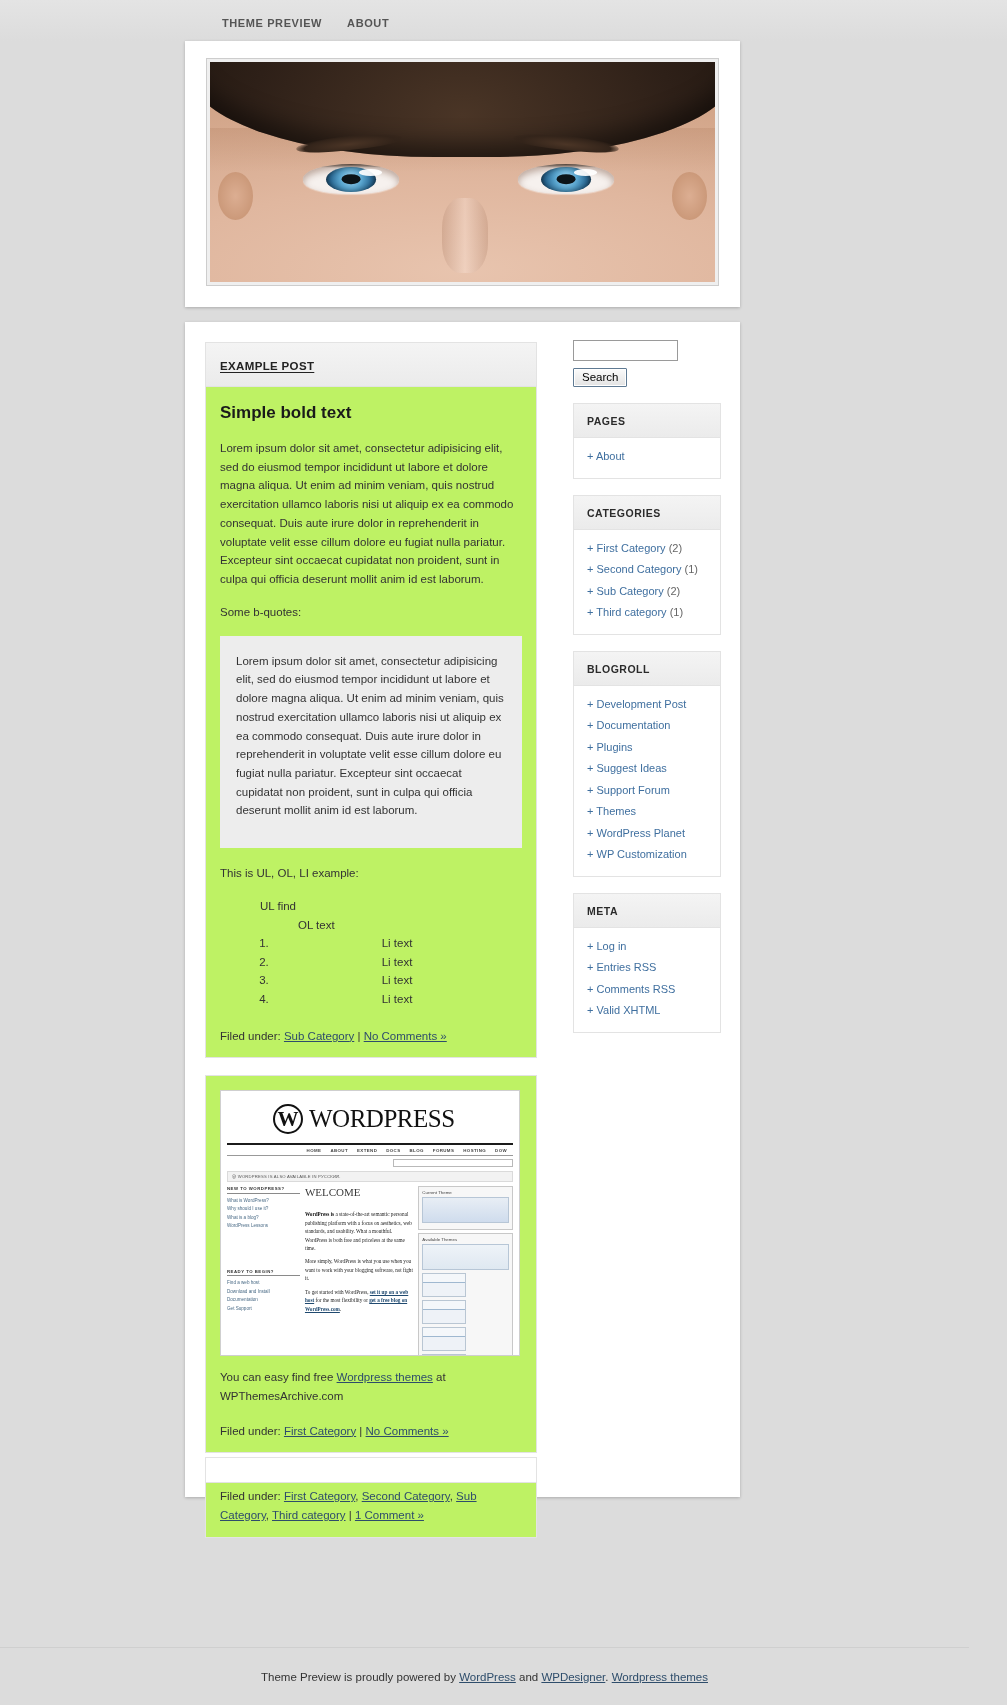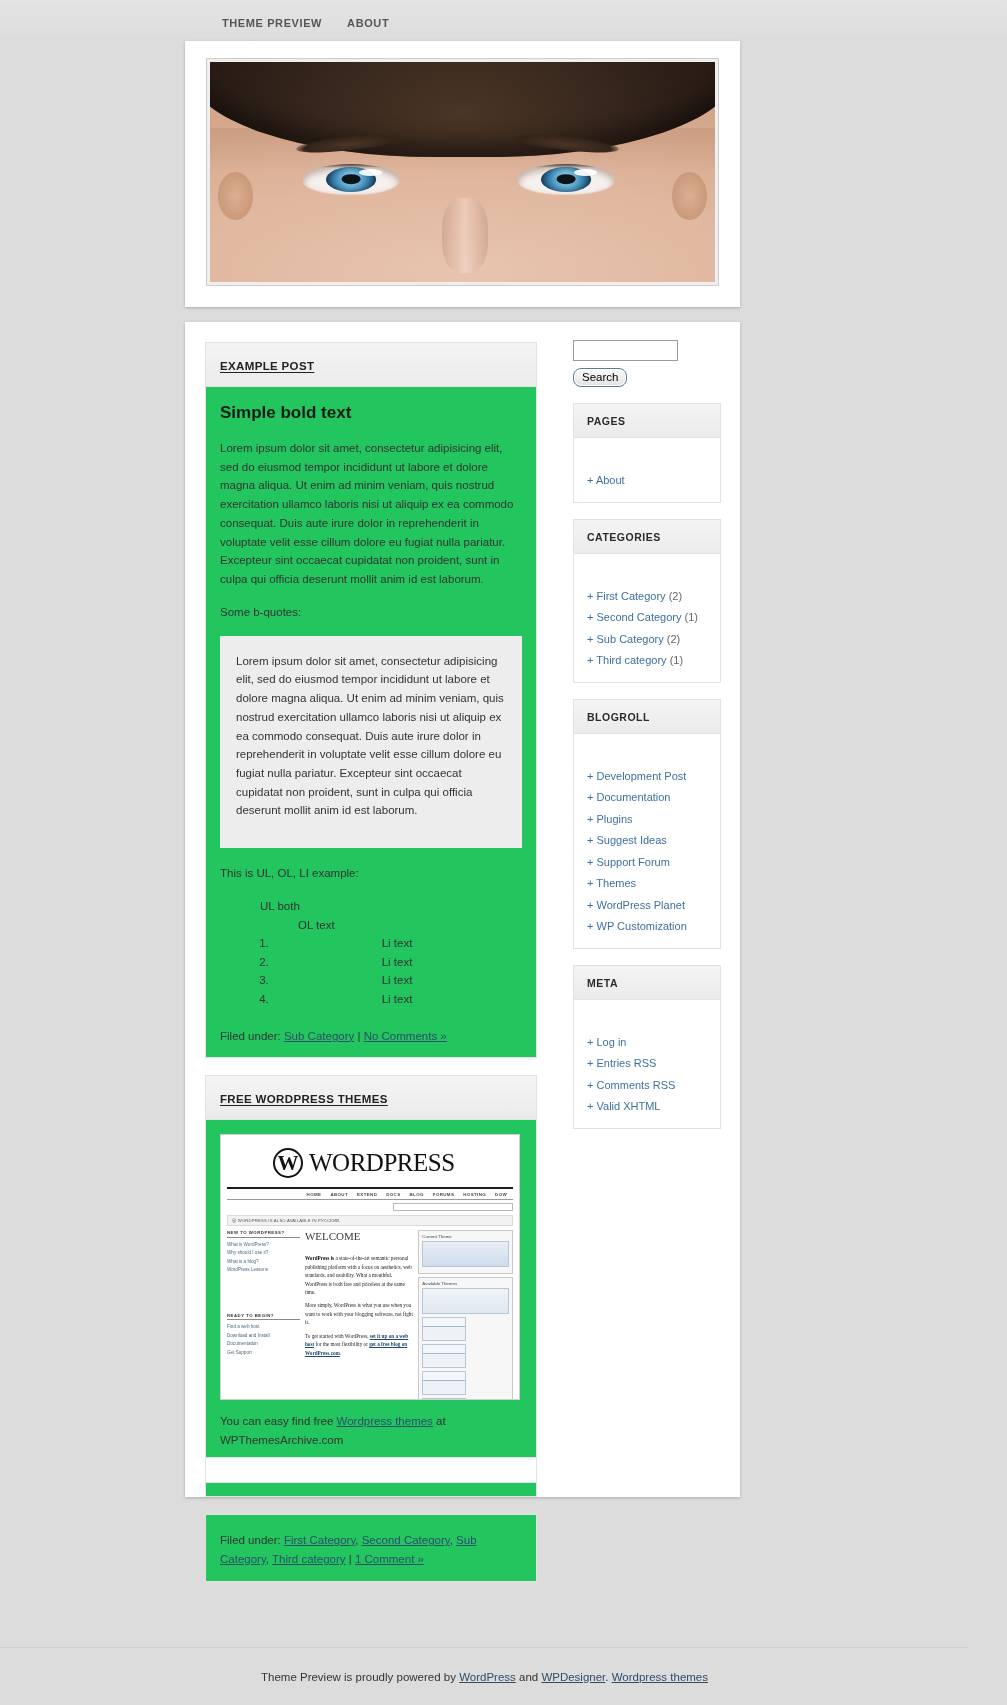--- a/index.html
+++ b/index.html
@@ -126,21 +126,21 @@
   .content {
     position: absolute; left: 20px; top: 20px;
     width: 332px;
   }
   .sidebar {
     position: absolute; left: 388px; top: 18px;
     width: 148px;
   }
 
   
-  .post { margin-bottom: 17px; border: 1px solid #e3e3e3; background:#22c55e; }
+  .post { margin-bottom: 17px; border: 1px solid #e3e3e3; background:#bef264; }
   .post-head {
     background: linear-gradient(to bottom,#f4f4f4,#ebebeb);
     border-bottom: 1px solid #e3e3e3;
     padding: 13px 14px 12px 14px;
   }
   .post-title {
     font-size: 11.5px; font-weight: bold; letter-spacing: .35px;
     text-transform: uppercase; color: #222;
     text-decoration: underline; text-underline-offset: 2px;
     display:inline-block;
@@ -238,36 +238,36 @@
     border: 1px solid #9a9a9a; background:#fff;
     display:block;
     font-family:"Liberation Sans",sans-serif; font-size:11px;
     padding: 0 4px;
   }
   .search-btn {
     margin-top: 7px;
     font-family:"Liberation Sans",sans-serif; font-size: 11.5px;
     padding: 2px 8px 3px 8px; color:#000;
     background: linear-gradient(to bottom,#fbfbfb,#e3e3e3);
-    border: 1px solid #5f7a93; border-radius: 8px;
+    border: 1px solid #5f7a93; border-radius: 1px;
     box-shadow: inset 0 0 0 1px #fff;
     cursor: pointer;
   }
   .widget {
     border: 1px solid #e3e3e3; background:#fff;
     margin-bottom: 16px;
   }
   .widget-head {
     background: linear-gradient(to bottom,#f4f4f4,#ebebeb);
     border-bottom: 1px solid #e3e3e3;
     padding: 11px 13px 10px 13px;
     font-size: 10.5px; font-weight: bold; letter-spacing: .5px;
     text-transform: uppercase; color: #2b2b2b;
   }
-  .widget-body { padding: 8px 13px 10px 13px; margin-top: 24px; }
+  .widget-body { padding: 8px 13px 10px 13px; }
   .widget-body li {
     list-style: none; font-size: 11px; line-height: 21.5px; color: #555;
   }
   .widget-body ul { margin:0; padding:0; }
   .widget-body a { color: #3f6f9f; text-decoration: none; }
   .w-plus { color:#3f6f9f; }
   .w-count { color:#666; }
 
   
   .footer {
@@ -335,44 +335,41 @@
         <div class="post-body">
           <h3>Simple bold text</h3>
           <p>Lorem ipsum dolor sit amet, consectetur adipisicing elit, sed do eiusmod tempor incididunt ut labore et dolore magna aliqua. Ut enim ad minim veniam, quis nostrud exercitation ullamco laboris nisi ut aliquip ex ea commodo consequat. Duis aute irure dolor in reprehenderit in voluptate velit esse cillum dolore eu fugiat nulla pariatur. Excepteur sint occaecat cupidatat non proident, sunt in culpa qui officia deserunt mollit anim id est laborum.</p>
           <p>Some b-quotes:</p>
           <blockquote>
             <p>Lorem ipsum dolor sit amet, consectetur adipisicing elit, sed do eiusmod tempor incididunt ut labore et dolore magna aliqua. Ut enim ad minim veniam, quis nostrud exercitation ullamco laboris nisi ut aliquip ex ea commodo consequat. Duis aute irure dolor in reprehenderit in voluptate velit esse cillum dolore eu fugiat nulla pariatur. Excepteur sint occaecat cupidatat non proident, sunt in culpa qui officia deserunt mollit anim id est laborum.</p>
           </blockquote>
           <p>This is UL, OL, LI example:</p>
           <div class="list-block">
             <ul>
-              <li>UL both</li>
+              <li>UL find</li>
               <ul>
                 <li>OL text</li>
               </ul>
             </ul>
             <ol>
               <li>Li text</li>
               <li>Li text</li>
               <li>Li text</li>
               <li>Li text</li>
             </ol>
           </div>
           <div class="meta-line"><span>Filed under:</span>
             <a href="#">Sub Category</a>
             <span>|</span>
             <a href="#">No Comments »</a>
           </div>
         </div>
       </div>
 
       <div class="post">
-        <div class="post-head">
-          <a class="post-title" href="#">Free WordPress Themes</a>
-        </div>
         <div class="post-body">
 
           <div class="wp-shot">
             <div class="wp-shot-logo">
               <div class="wp-mark">W</div>
               <div class="wp-word">WORDPRESS</div>
             </div>
             <div class="wp-navbar">
               <span>HOME</span>
               <span>ABOUT</span>

